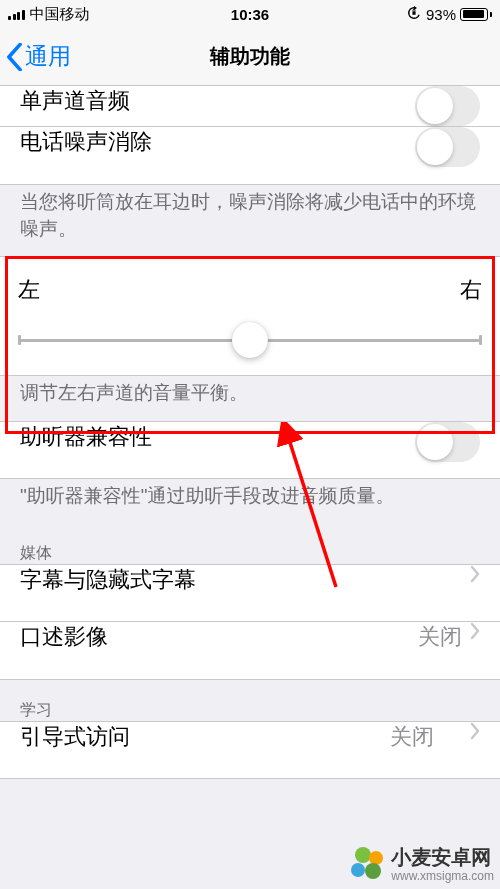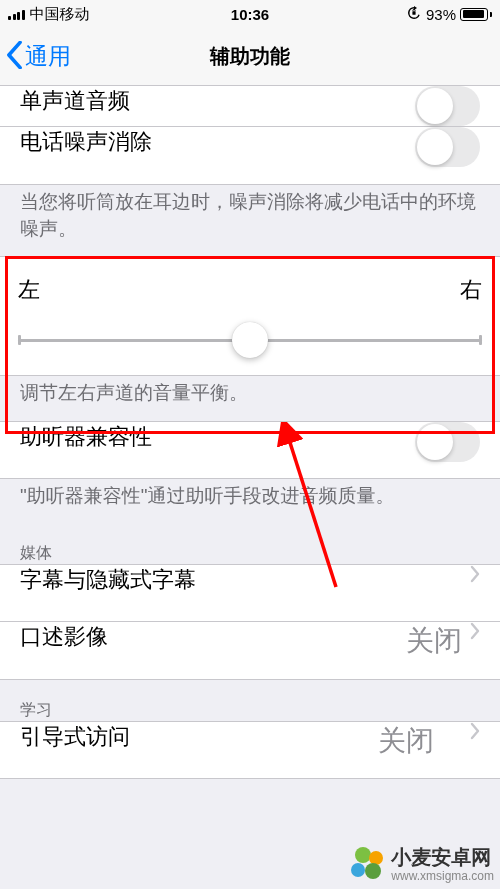--- a/index.html
+++ b/index.html
@@ -39,38 +39,38 @@
     
     .nav-bar {
       height: 58px;
       background: #f7f7f7;
       border-bottom: 0.5px solid #c8c7cc;
       display: flex;
       align-items: center;
       position: relative;
       padding: 0 6px;
     }
-    .nav-back { display: flex; align-items: flex-start; color: #007aff; font-size: 23px; font-family: Liberation Serif, serif; }
+    .nav-back { display: flex; align-items: center; color: #007aff; font-size: 23px; font-family: Liberation Serif, serif; }
     .nav-back-chevron { margin-right: 2px; }
     .nav-back-chevron svg { width: 17px; height: 28px; display:block; }
     .nav-title { position: absolute; left:50%; transform:translateX(-50%); font-size: 20px; font-weight: 600; }
     
     .cell {
       background: #fff;
       border-bottom: 0.5px solid #c8c7cc;
       min-height: 58px;
       display: flex;
       padding: 0 20px;
       font-size: 22px;
       color: #000;
     }
     .cell.first-in-group { border-top: 0.5px solid #c8c7cc; gap: 28px; }
     .cell.partial-top { min-height: 36px; }
     .cell-label { flex: 1; }
-    .cell-value { color: #8e8e93; font-size: 28px; margin-right: 8px; }
+    .cell-value { color: #8e8e93; font-size: 22px; margin-right: 8px; }
     .chevron svg { width: 10px; height: 18px; display:block; }
     .switch {
       width: 65px; height: 40px; border-radius: 20px; background: #e9e9ea; position: relative; flex-shrink: 0;
     }
     .switch .knob {
       width: 36px; height: 36px; background: #fff; border-radius: 50%; position: absolute; top:2px; left:2px;
       box-shadow: 0 2px 4px rgba(0,0,0,0.2);
     }
     .footer-text {
       padding: 4px 20px 14px;

